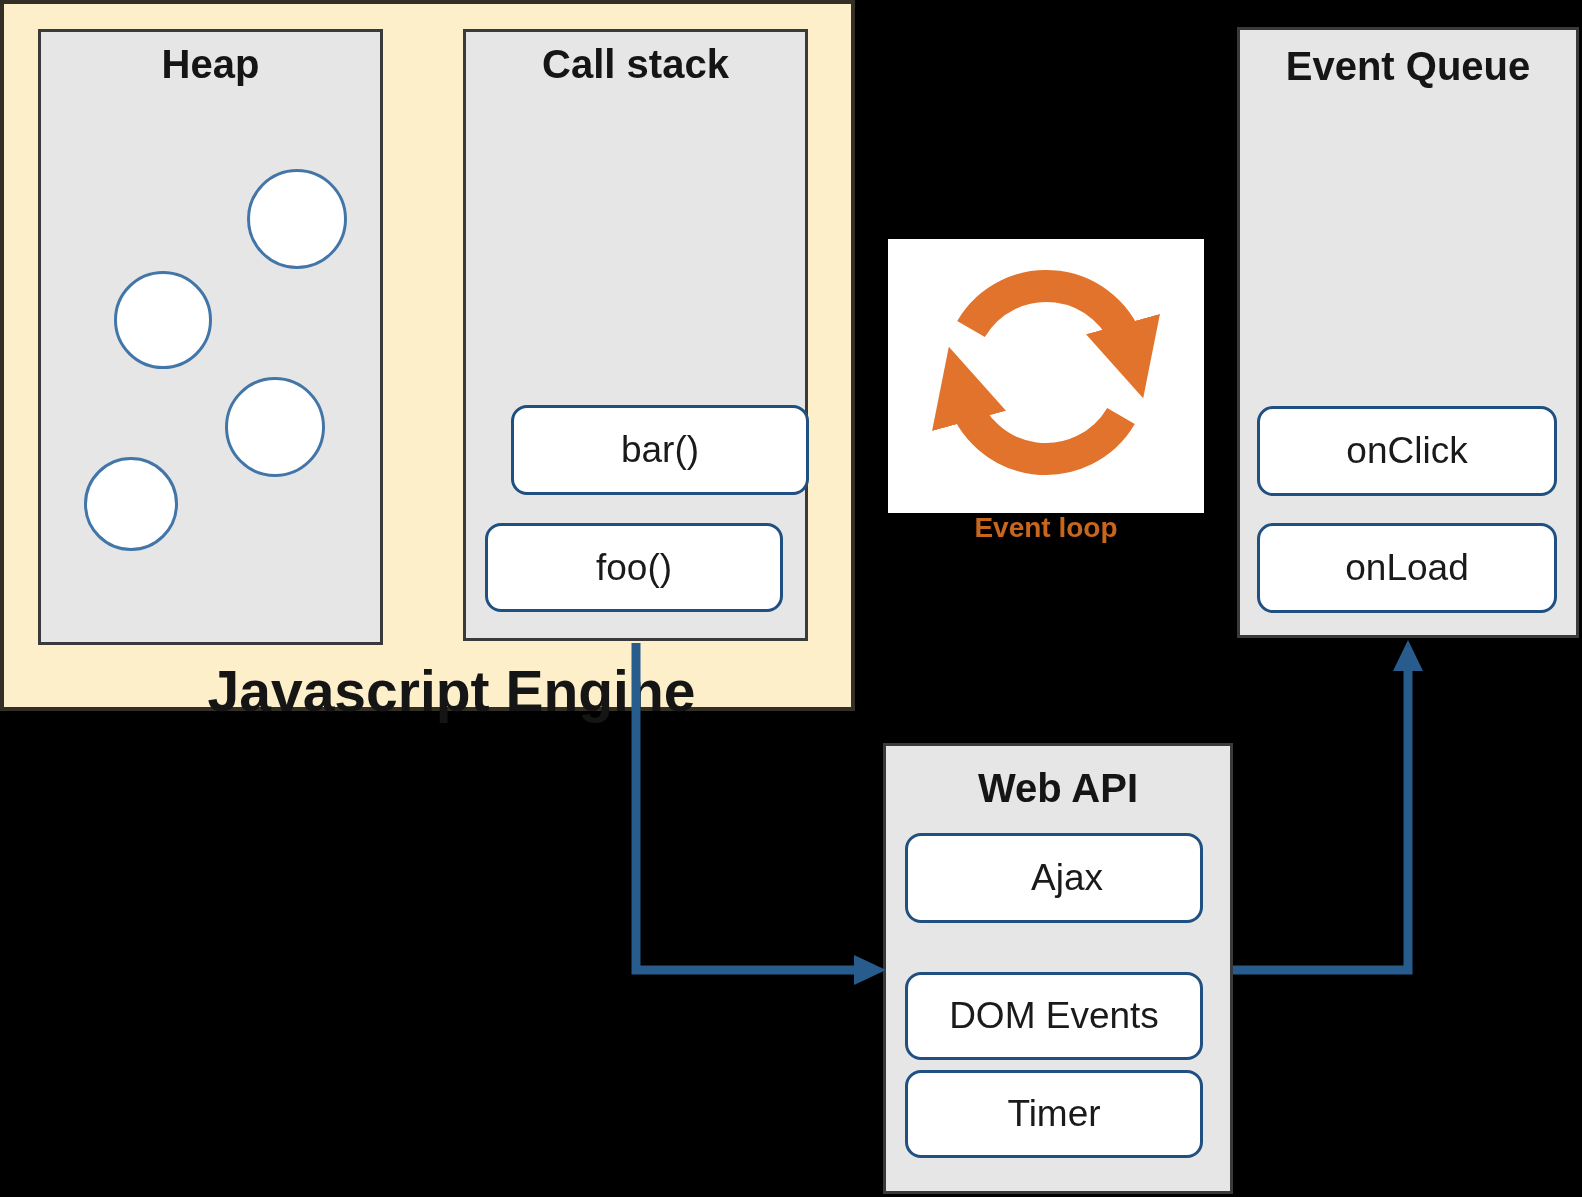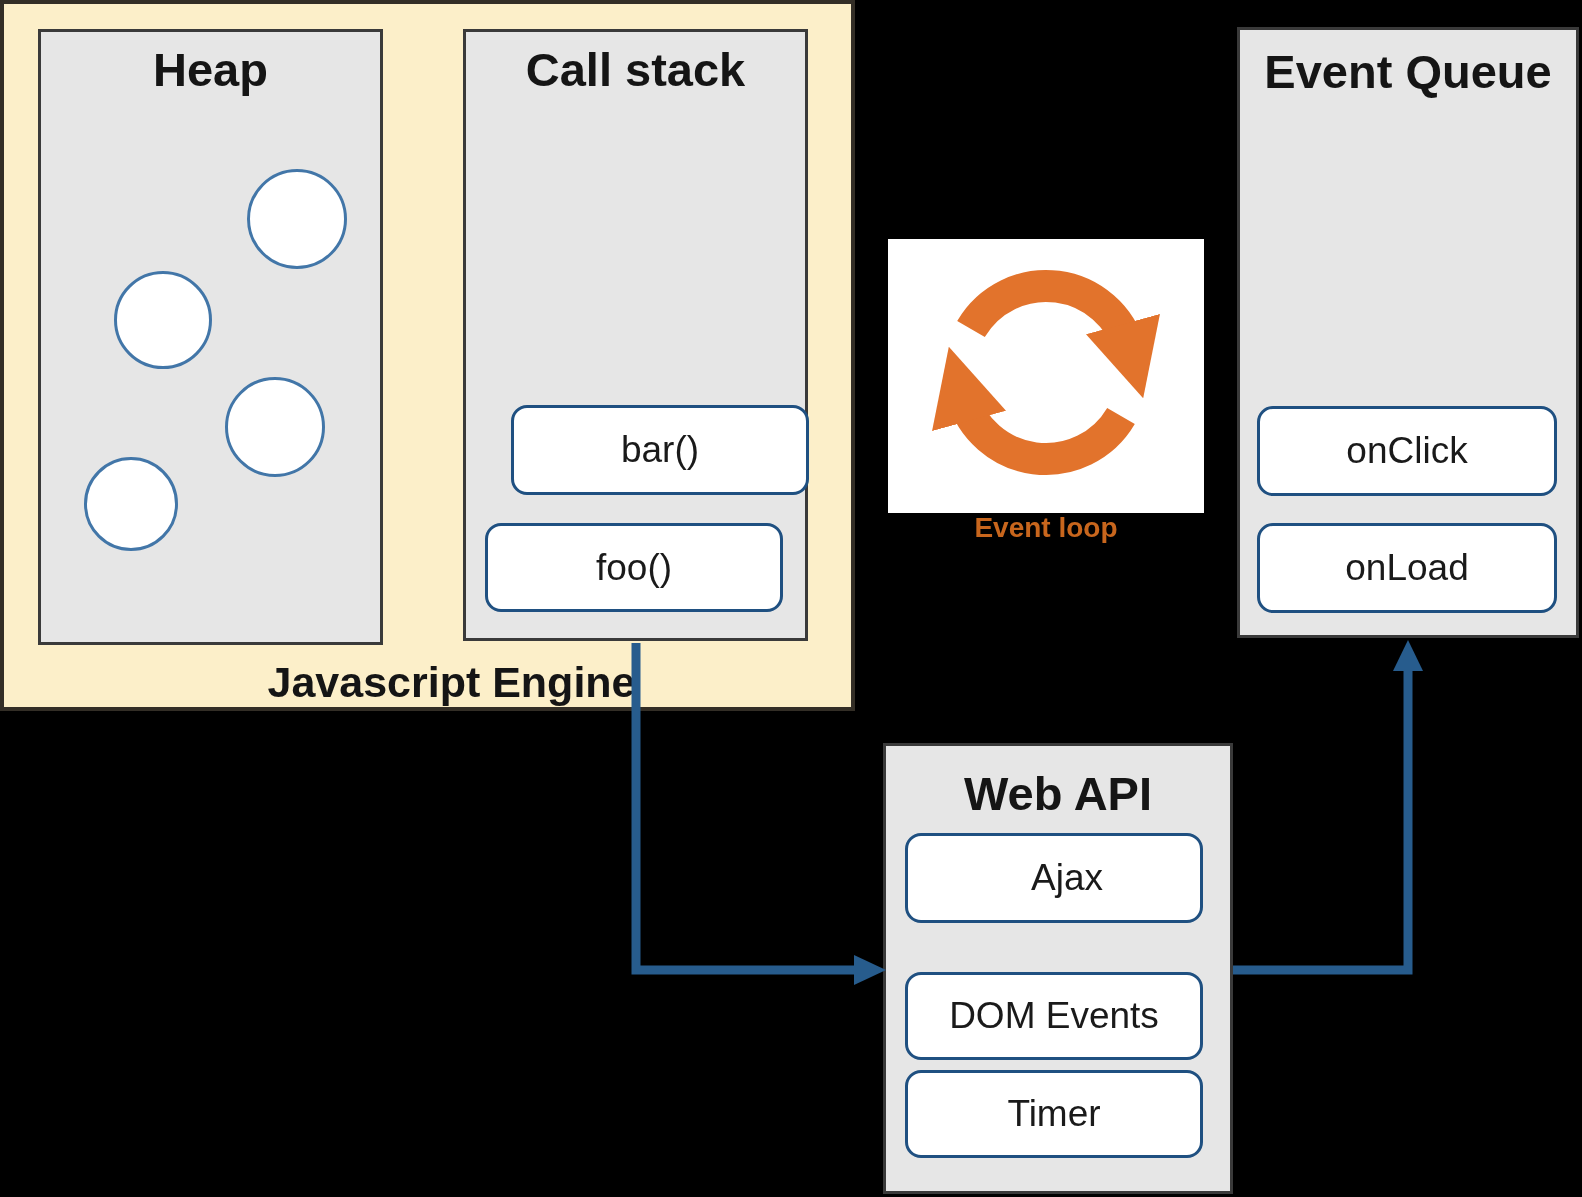--- a/index.html
+++ b/index.html
@@ -31,38 +31,38 @@
     left:0;top:0;width:855px;height:711px;
     background:var(--engine-fill,#FCEFC9);
     border:4px solid var(--engine-border,#332E26);
   }
   .panel{
     background:var(--panel-fill,#E6E6E6);
     border:3px solid var(--panel-border,#3A3A3A);
   }
   .panel-title{
     width:100%;text-align:center;
-    font-weight:bold;font-size:47px;
+    font-weight:bold;font-size:40px;
     color:var(--text,#151515);
   }
   .card{
     background:var(--card-fill,#FFFFFF);
     border:3px solid var(--card-border,#1F5081);
     border-radius:16px;
     display:flex;align-items:center;justify-content:center;
     font-size:37px;color:#1A1A1A;
   }
   .heap-circle{
     background:var(--card-fill,#FFFFFF);
     border:3px solid var(--circle-border,#4276A8);
     border-radius:50%;
   }
   .engine-label{
     left:0;top:658px;width:903px;
-    text-align:center;font-weight:bold;font-size:43px;
+    text-align:center;font-weight:bold;font-size:57px;
     color:var(--text,#151515);
   }
   .loop-box{
     left:888px;top:239px;width:316px;height:274px;
     background:#FFFFFF;
     display:flex;align-items:center;justify-content:center;
   }
   .loop-label{
     left:888px;top:512px;width:316px;
     text-align:center;font-weight:bold;font-size:28px;

